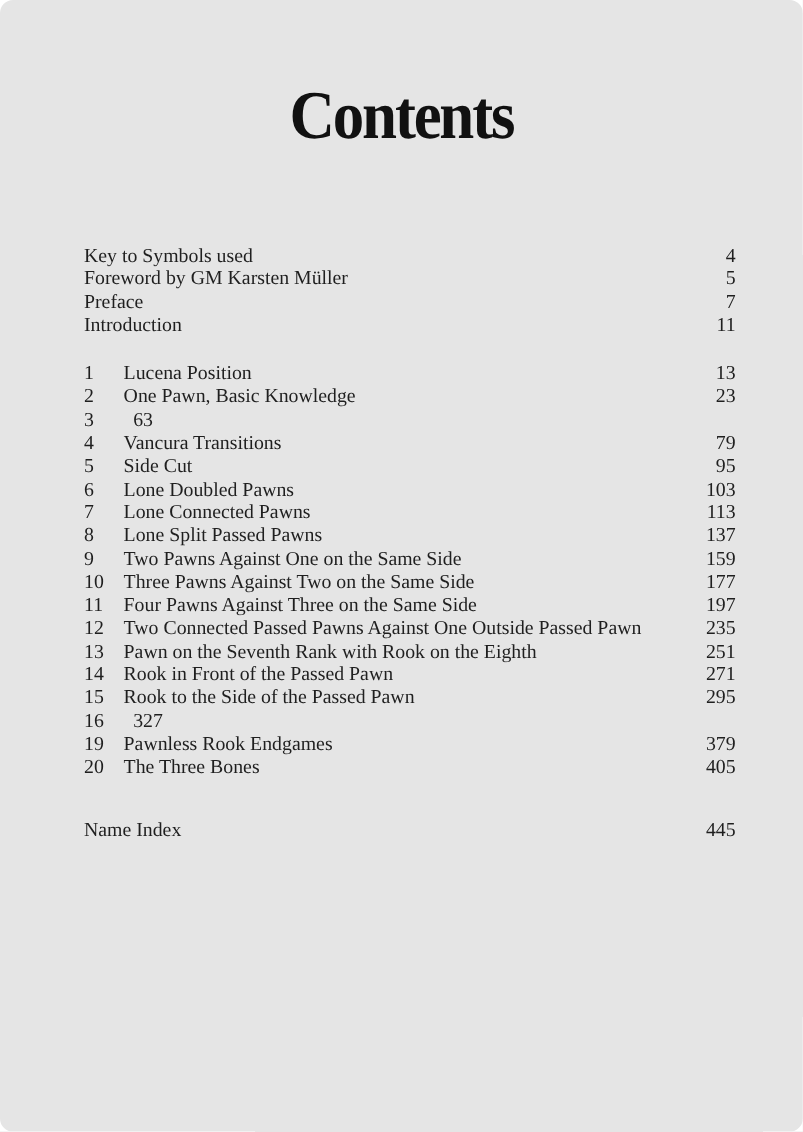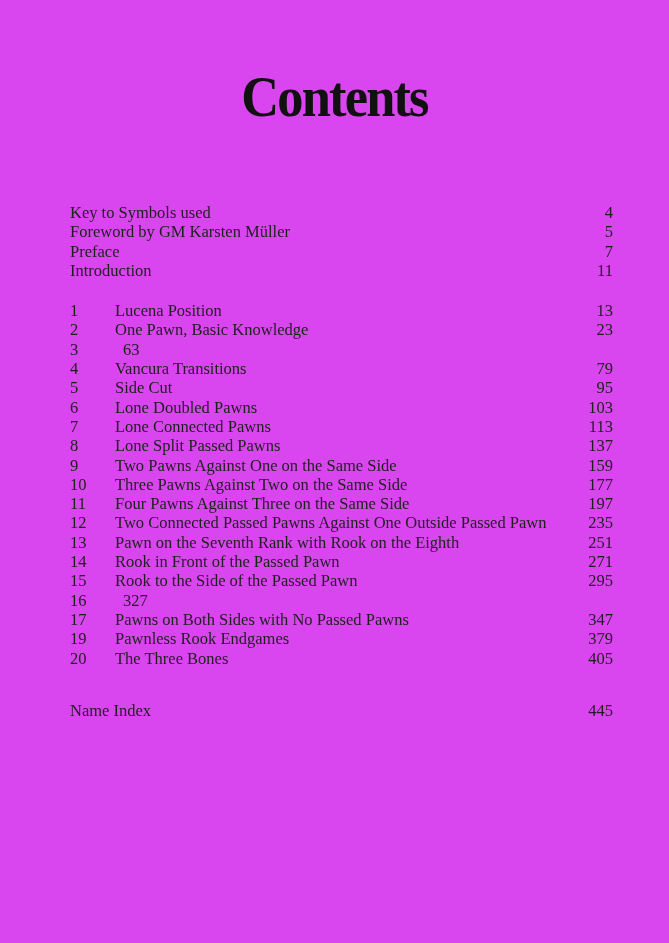--- a/index.html
+++ b/index.html
@@ -7,21 +7,22 @@
   body {
     background: #ffffff;
     font-family: "Liberation Serif", serif;
     color: #1f1f1f;
     position: relative;
     overflow: hidden;
   }
   .page {
     position: absolute;
     inset: 0;
-    background: #d946ef;
+    background: #e5e5e5;
+    border-radius: 11px;
   }
   .page-title {
     position: absolute;
     top: 68px;
     left: 0;
     width: 100%;
     text-align: center;
     font-size: 57px;
     font-weight: bold;
     letter-spacing: -2px;
@@ -35,21 +36,20 @@
     top: 203px;
     left: 70px;
     right: 56px;
     font-size: 16.5px;
   }
   .row {
     display: flex;
     align-items: center;
     line-height: 19.3px;
     white-space: nowrap;
-    gap: 12px;
   }
   .row .num {
     flex: 0 0 33px;
     text-align: left;
   }
   .row .label {
     flex: 1 1 auto;
     overflow: hidden;
   }
   .row .page-num {
@@ -181,25 +181,20 @@
           <span class="num">15</span>
           <span class="label">Rook to the Side of the Passed Pawn</span>
           <span class="page-num">295</span>
         </div>
 
         <div class="row">
           <span class="num">16</span>
           <span class="page-num">327</span>
         </div>
 
-        <div class="row">
-          <span class="num">17</span>
-          <span class="label">Pawns on Both Sides with No Passed Pawns</span>
-          <span class="page-num">347</span>
-        </div>
 
 
         <div class="row">
           <span class="num">19</span>
           <span class="label">Pawnless Rook Endgames</span>
           <span class="page-num">379</span>
         </div>
 
         <div class="row">
           <span class="num">20</span>

